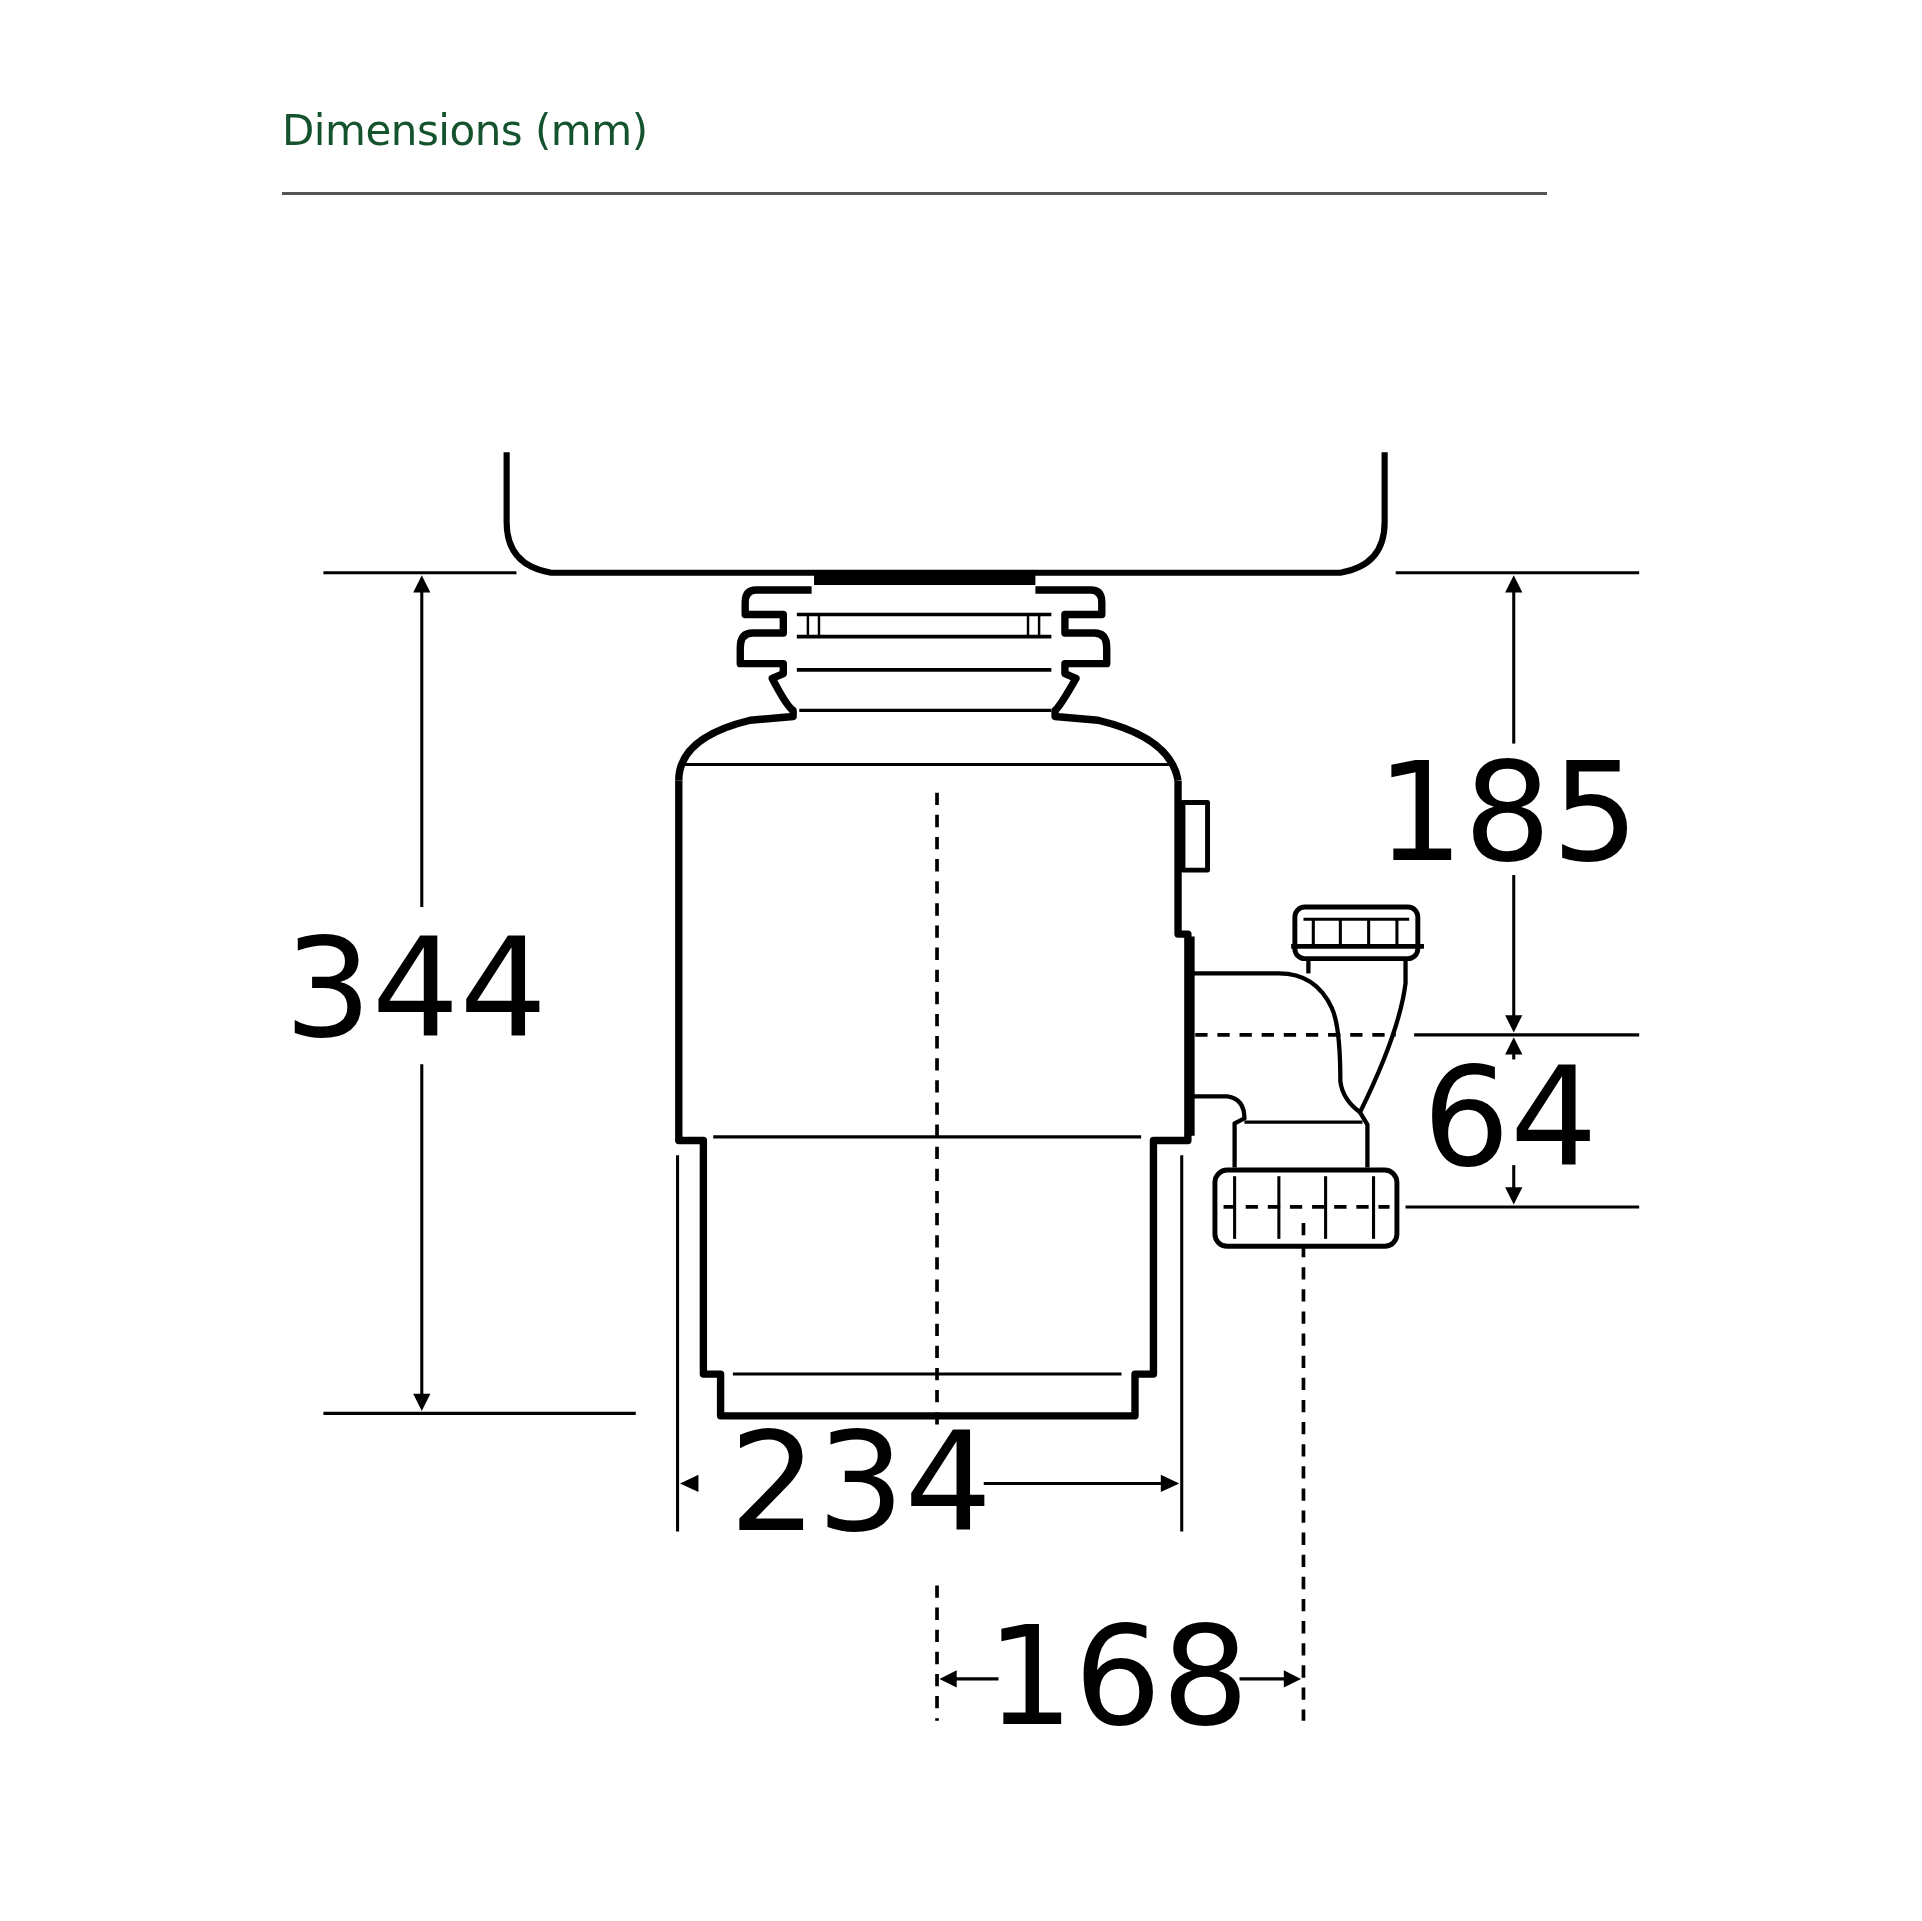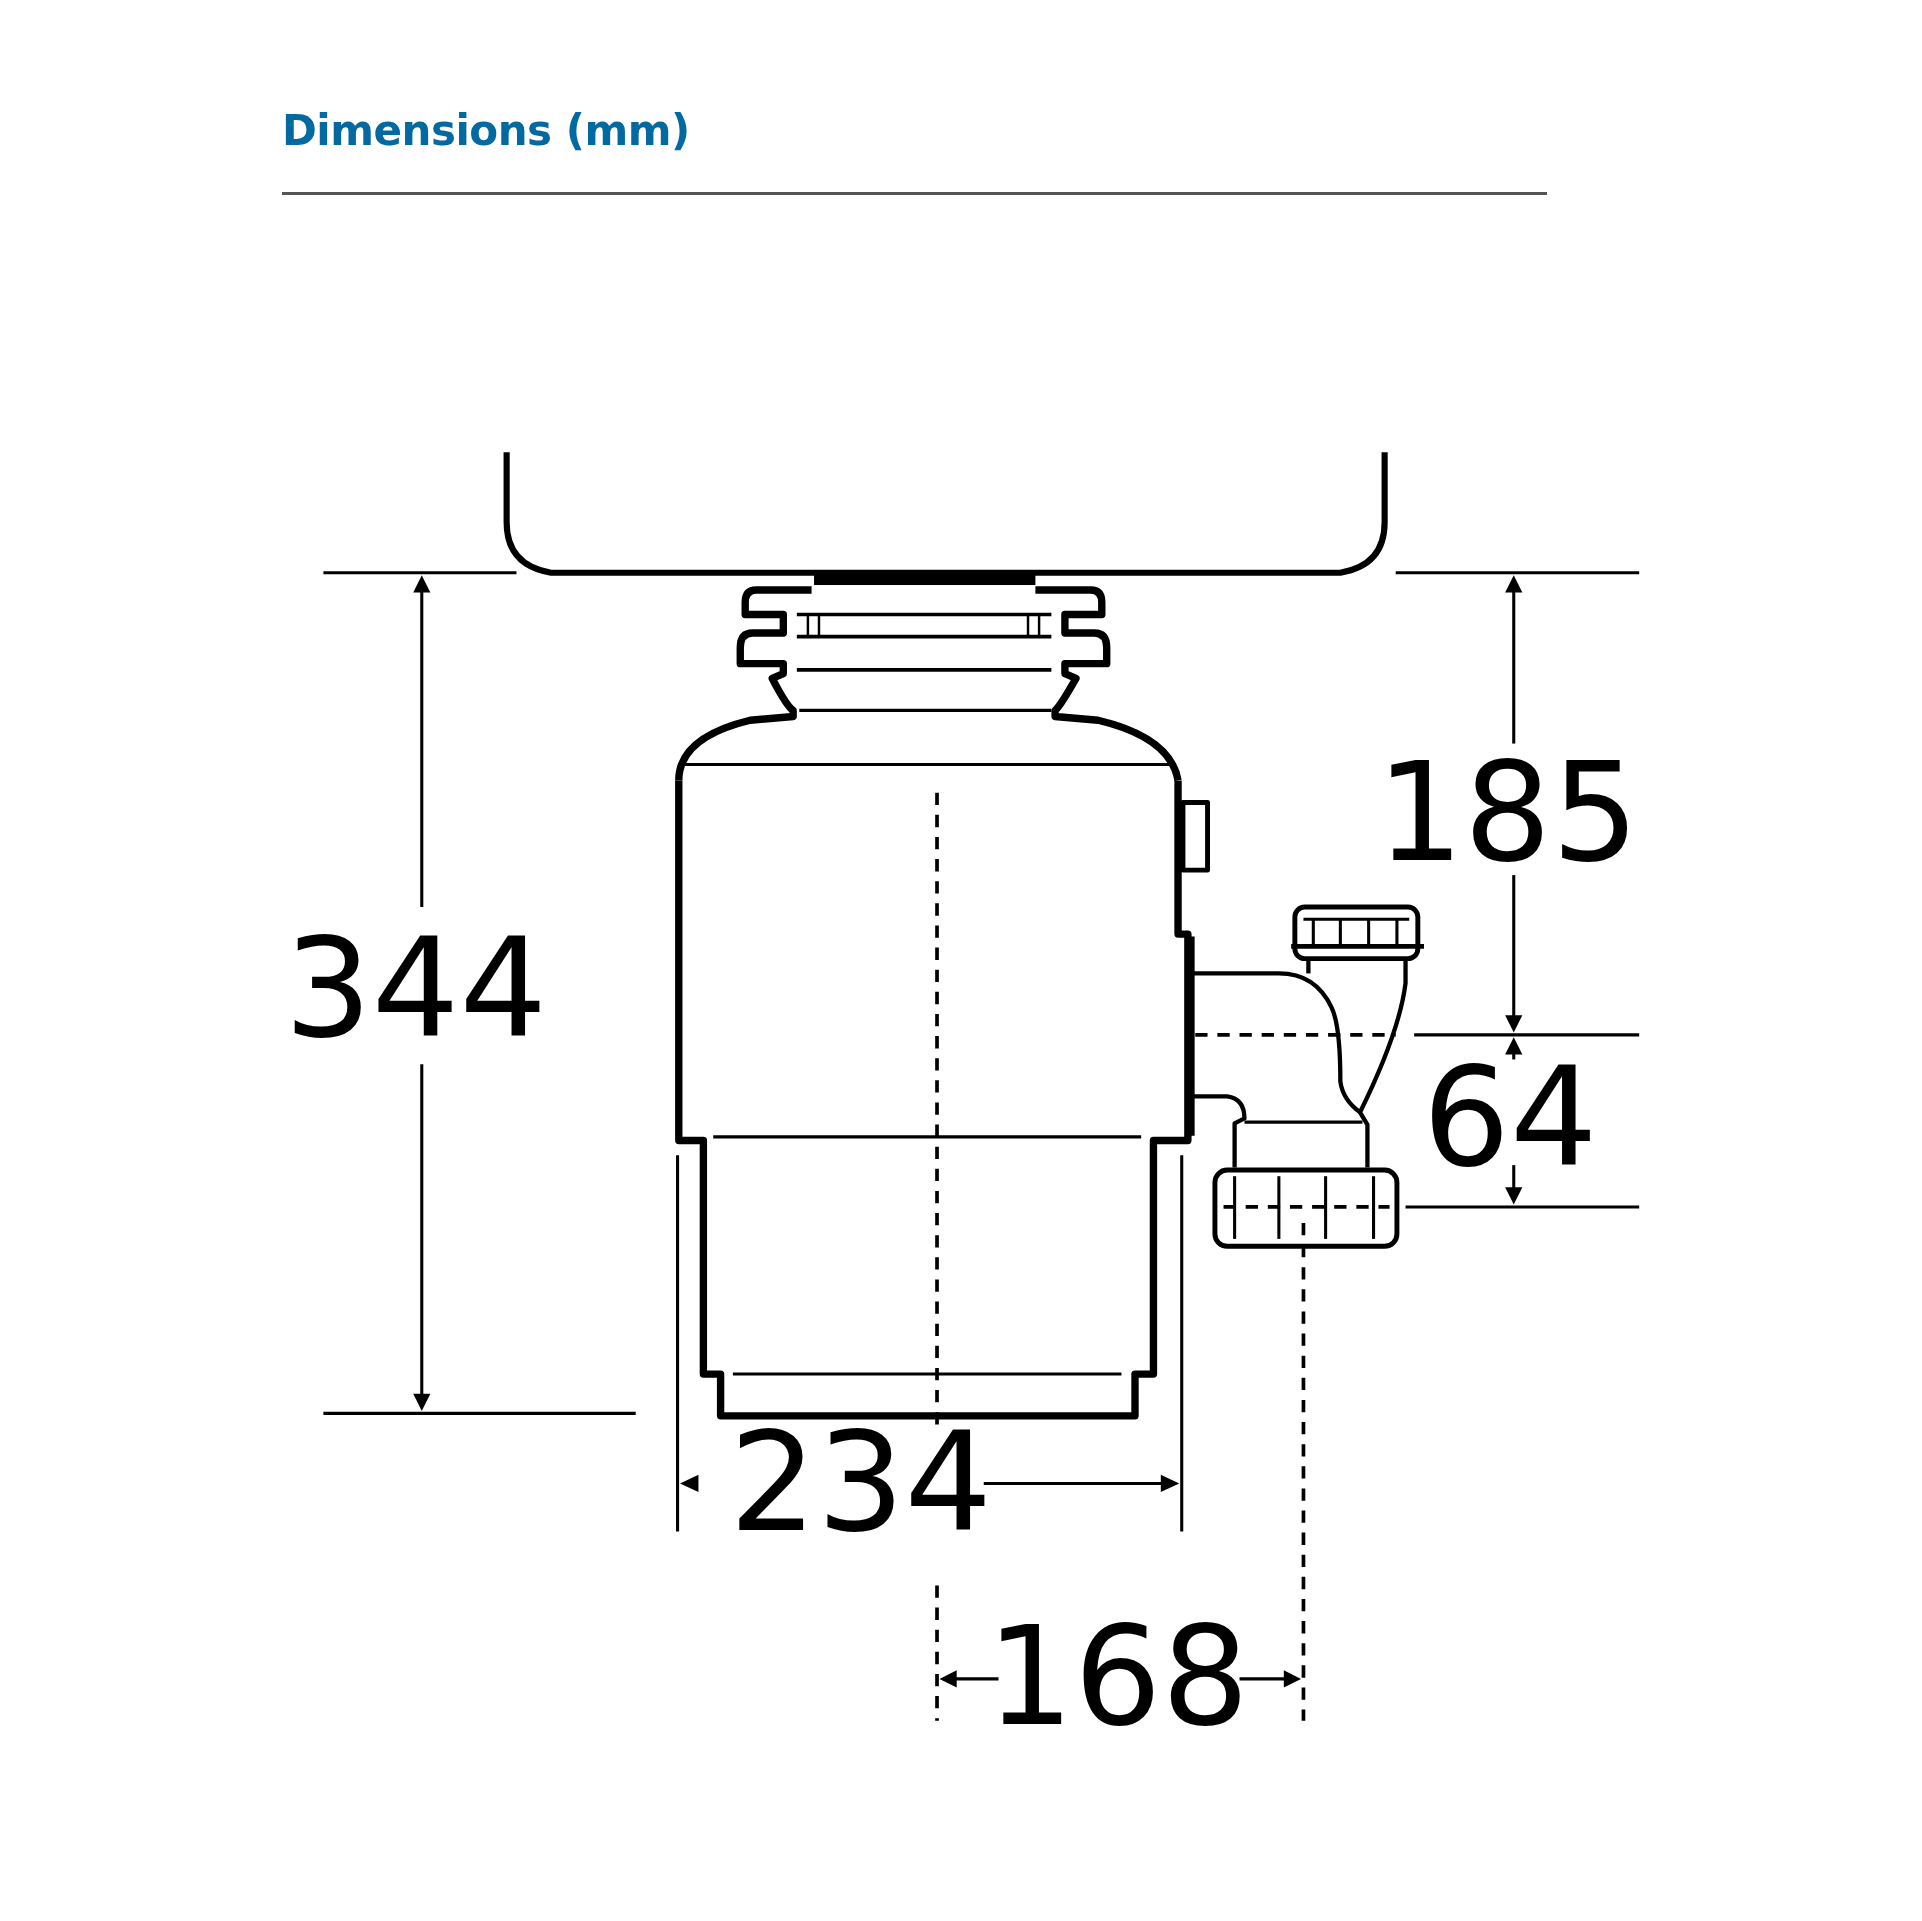--- a/index.html
+++ b/index.html
@@ -1,20 +1,20 @@
 <!DOCTYPE html>
 <html><head>
 <meta charset="utf-8">
 <style>
   html, body { margin:0; padding:0; background:#ffffff; }
   body { width:1922px; height:1921px; position:relative; overflow:hidden; }
   .title {
     position:absolute; left:282px; top:110px;
-    font-family:"DejaVu Sans", sans-serif; font-size:42px; color:#0369a1;
-    letter-spacing:-0.5px; line-height:1;font-weight:bold;
+    font-family:"DejaVu Sans", sans-serif; font-size:42px; color:#14532d;
+    letter-spacing:-0.5px; line-height:1;
   }
   .rule { position:absolute; left:282px; top:192px; width:1265px; height:2.9px; background:#555; }
   svg.drawing { position:absolute; left:0; top:0; width:1922px; height:1921px; }
   .dimtext { font-family:"DejaVu Sans", sans-serif; fill:#000; }
 </style>
 </head>
 <body>
 
 <div class="title">Dimensions (mm)</div>
 <div class="rule"></div>

